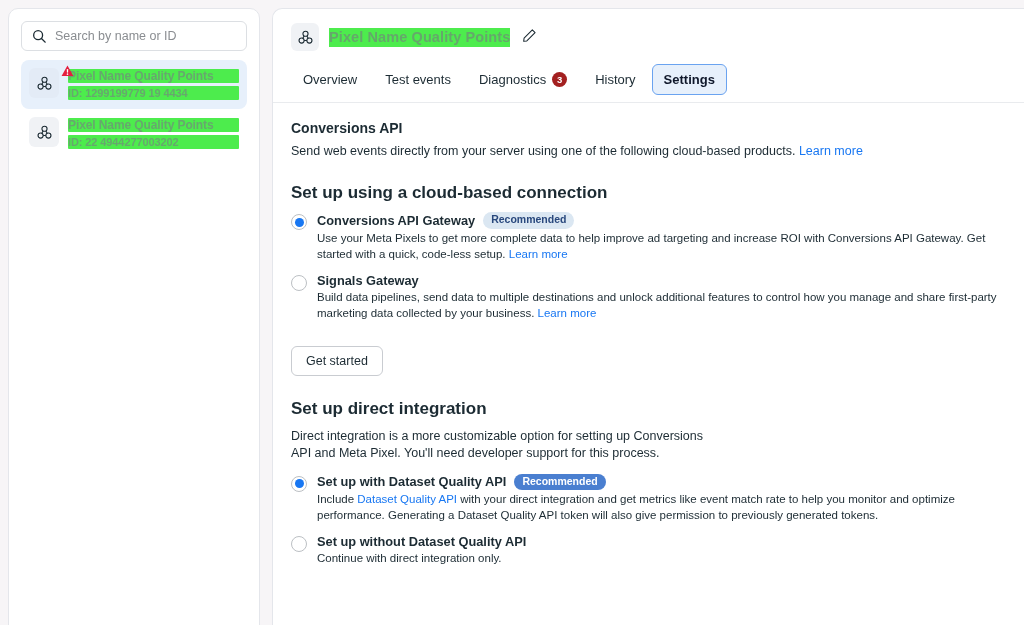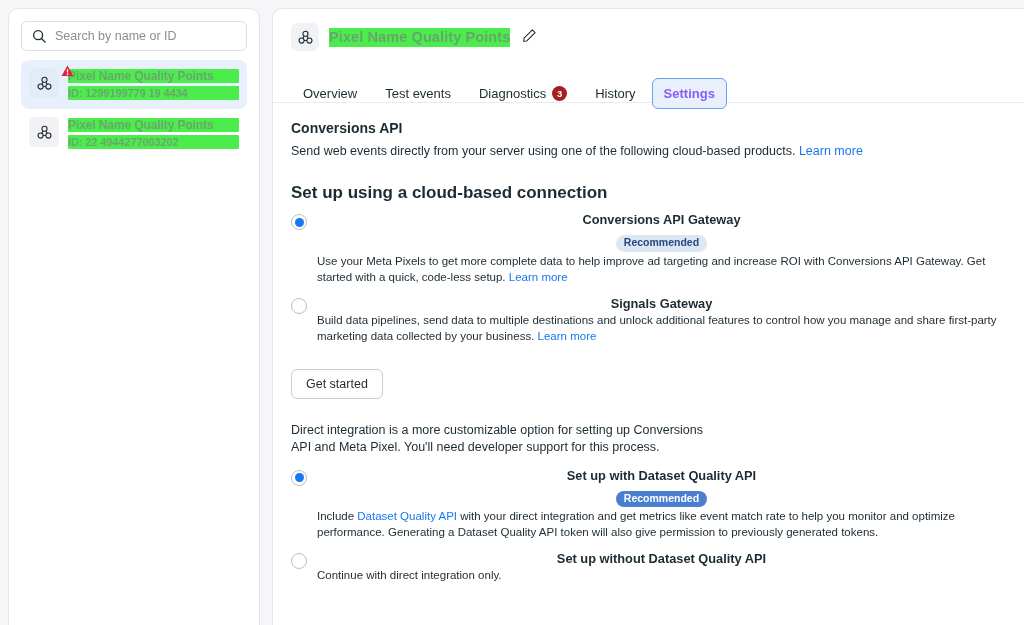--- a/index.html
+++ b/index.html
@@ -172,26 +172,26 @@
     gap: 6px;
     font-size: 13px;
     color: #1c2b33;
     padding: 7px 11px;
     border-radius: 6px;
     border: 1px solid transparent;
     cursor: pointer;
     background: none;
     font-family: "Liberation Sans", sans-serif;
     position: relative;
-    top: 15px;
+    top: 1px;
     margin-bottom: 8px;
     white-space: nowrap;
   }
   .tab.active {
-    color: #8b5cf6;
+    color: #0f172a;
     background: #e7f0fb;
     border-color: #6aa3f0;
     font-weight: 600;
   }
   .tab-badge {
     width: 15px;
     height: 15px;
     border-radius: 50%;
     background: #a32020;
     color: #fff;
@@ -254,21 +254,20 @@
     height: 9px;
     border-radius: 50%;
     background: #1877f2;
   }
   .opt-body { flex: 1 1 auto; min-width: 0; }
   .opt-head {
     display: flex;
     align-items: center;
     gap: 8px;
     margin-bottom: 1px;
-    flex-direction: column;
   }
   .opt-label {
     font-size: 12.8px;
     font-weight: 700;
     color: #1c2b33;
   }
   .pill {
     font-size: 10.5px;
     font-weight: 600;
     border-radius: 9px;
@@ -438,20 +437,21 @@
               <span>Build data pipelines, send data to multiple destinations and unlock additional features to control how you manage and share first-party marketing data collected by your business.</span>
               <a class="link">Learn more</a>
             </span>
           </span>
         </div>
 
         <button class="btn">Get started</button>
       </div>
 
       <div class="block">
+        <h3 class="sub-title">Set up direct integration</h3>
         <p class="sec-desc" style="max-width:430px;margin-bottom:12px;">Direct integration is a more customizable option for setting up Conversions API and Meta Pixel. You'll need developer support for this process.</p>
 
         <div class="option">
           <span class="radio checked"></span>
           <span class="opt-body">
             <span class="opt-head">
               <span class="opt-label">Set up with Dataset Quality API</span>
               <span class="pill solid">Recommended</span>
             </span>
             <span class="opt-desc" style="max-width:440px;text-align:center;">

